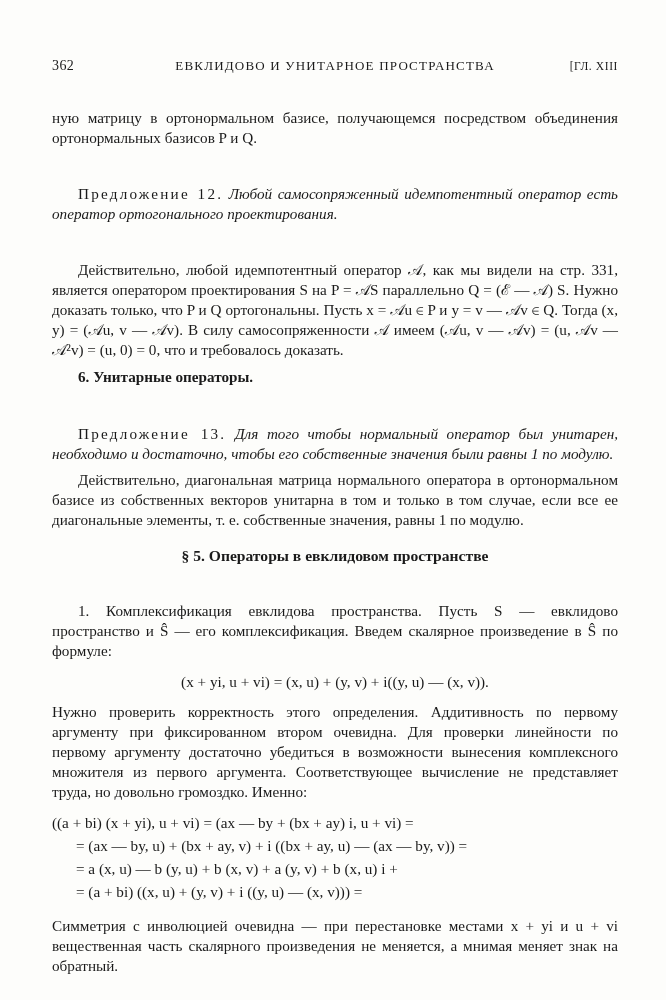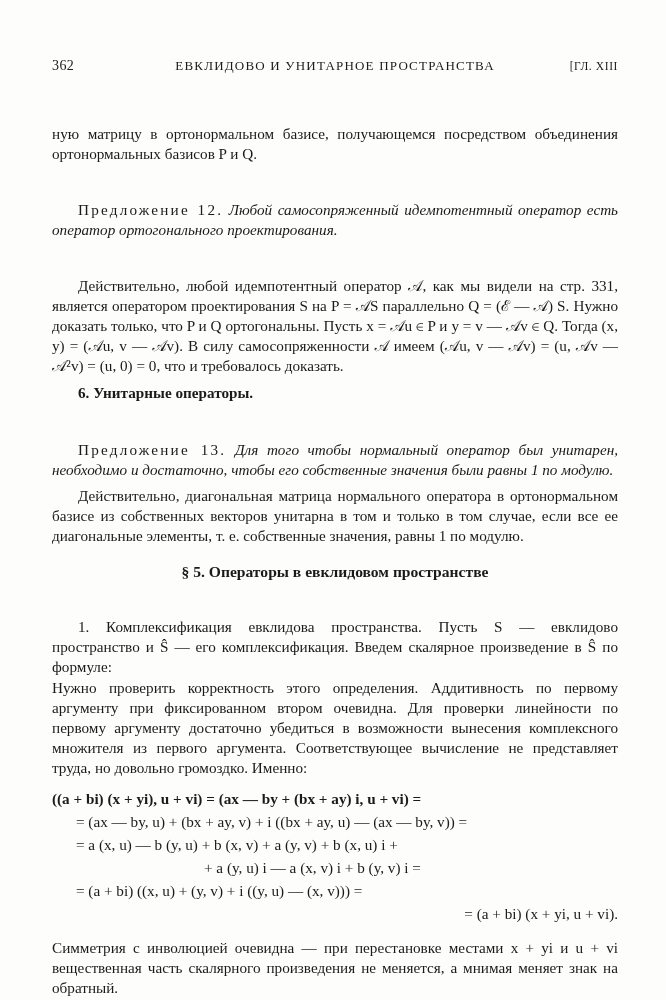--- a/index.html
+++ b/index.html
@@ -24,21 +24,21 @@
     position: absolute;
     left: 52px;
     top: 58px;
     width: 566px;
   }
   .header {
     display: flex;
     align-items: baseline;
     font-size: 13.5px;
     letter-spacing: 0.4px;
-    margin-bottom: 50px;
+    margin-bottom: 34px;
   }
   .header .folio {
     width: 74px;
     flex: none;
     font-size: 14px;
   }
   .header .running-title {
     flex: 1;
     text-align: center;
     text-transform: uppercase;
@@ -83,21 +83,21 @@
     line-height: 22px;
     text-align: center;
     margin: 10px 0 9px 0;
   }
   .block-math {
     font-size: 15.2px;
     line-height: 23px;
     margin: 9px 0 10px 0;
   }
   .block-math div { white-space: nowrap; }
-  .bm-l0 { text-align: left; font-weight: bold; }
+  .bm-l0 { text-align: left; }
   .bm-r  { text-align: right; }
   .bm-i1 { padding-left: 24px; }
   .bm-i3 { padding-left: 152px; }
   .tail {
     margin-top: 13px;
   }
 </style>
 </head>
 <body>
 
@@ -120,28 +120,27 @@
 
     <p class="ind"><span class="spaced">Предложение 13.</span> <span class="it">Для того чтобы нормальный оператор был унитарен, необходимо и достаточно, чтобы его собственные значения были равны 1 по модулю.</span></p>
 
     <p class="ind gap-top">Действительно, диагональная матрица нормального оператора в ортонормальном базисе из собственных векторов унитарна в том и только в том случае, если все ее диагональные элементы, т. е. собственные значения, равны 1 по модулю.</p>
 
 
     <div class="para-head">§ 5. Операторы в евклидовом пространстве</div>
 
     <p class="ind"><span class="bold">1. Комплексификация евклидова пространства.</span> <span>Пусть S — евклидово пространство и Ŝ — его комплексификация. Введем скалярное произведение в Ŝ по формуле:</span></p>
 
+    <div class="formula">(x + yi, u + vi) = (x, u) + (y, v) + i((y, u) — (x, v)).</div>
 
     <p>Нужно проверить корректность этого определения. Аддитивность по первому аргументу при фиксированном втором очевидна. Для проверки линейности по первому аргументу достаточно убедиться в возможности вынесения комплексного множителя из первого аргумента. Соответствующее вычисление не представляет труда, но довольно громоздко. Именно:</p>
 
     <div class="block-math">
       <div class="bm-l0">((a + bi) (x + yi), u + vi) = (ax — by + (bx + ay) i, u + vi) =</div>
       <div class="bm-i1">= (ax — by, u) + (bx + ay, v) + i ((bx + ay, u) — (ax — by, v)) =</div>
       <div class="bm-i1">= a (x, u) — b (y, u) + b (x, v) + a (y, v) + b (x, u) i +</div>
-      <div class="bm-i3">+ a (y, u) i — a (x, v) i + b (y, v) i =</div>
       <div class="bm-i1">= (a + bi) ((x, u) + (y, v) + i ((y, u) — (x, v))) =</div>
-      <div class="bm-r">= (a + bi) (x + yi, u + vi).</div>
     </div>
 
     <p class="tail">Симметрия с инволюцией очевидна — при перестановке местами x + yi и u + vi вещественная часть скалярного произведения не меняется, а мнимая меняет знак на обратный.</p>
 
   </div>
 </div>
 
 </body></html>

